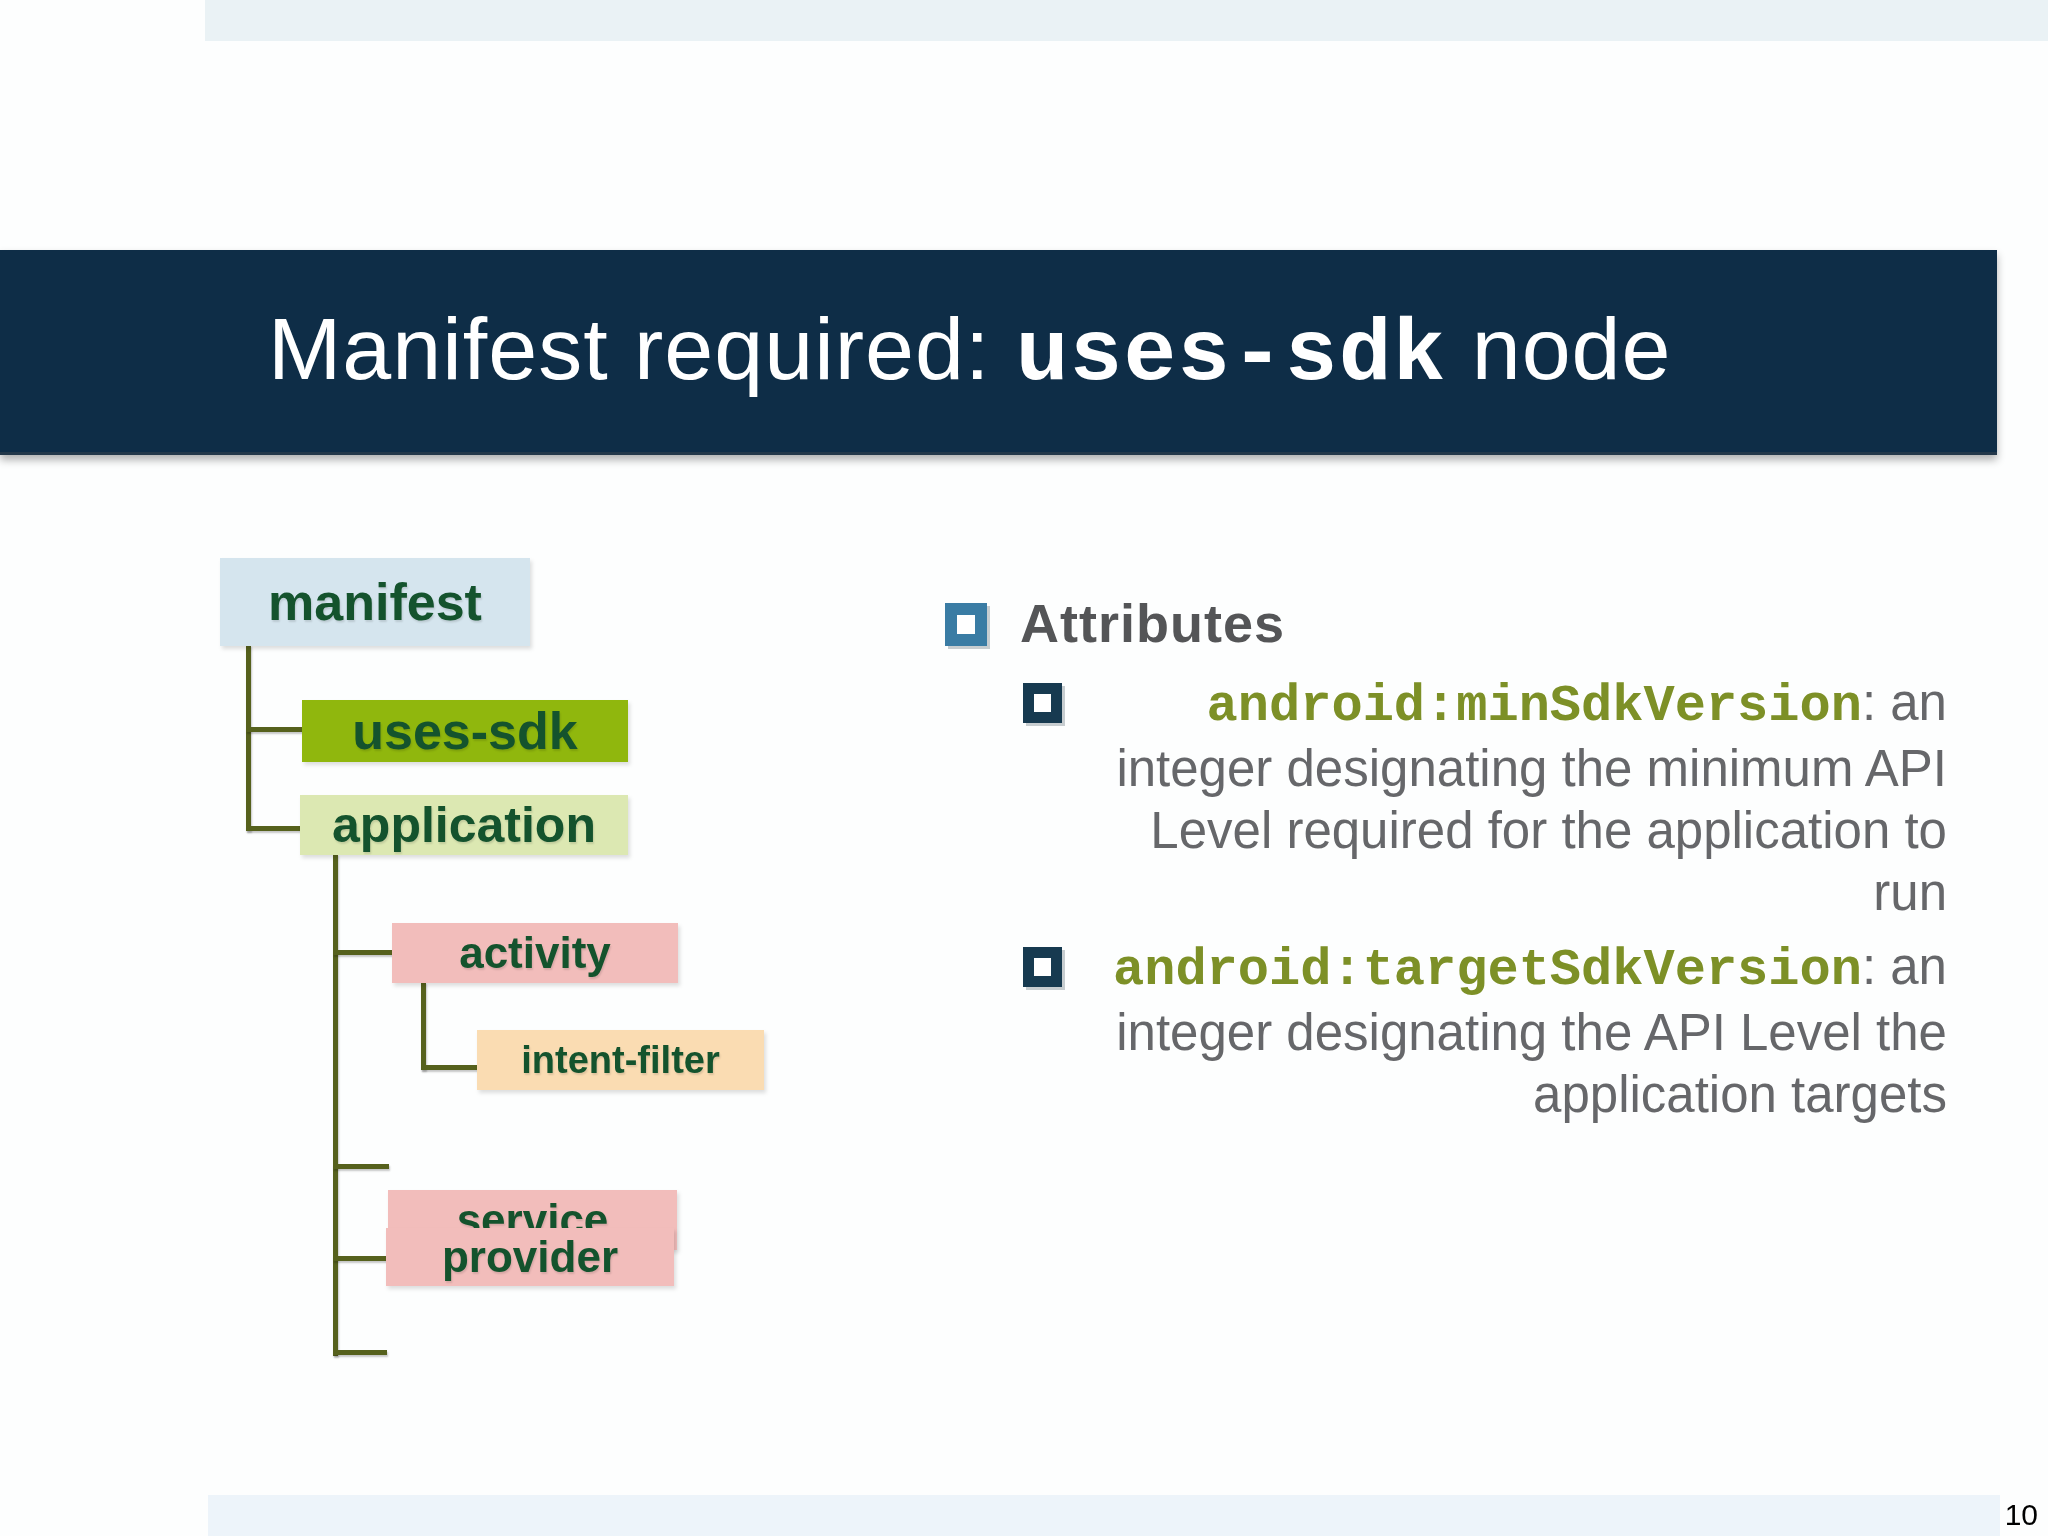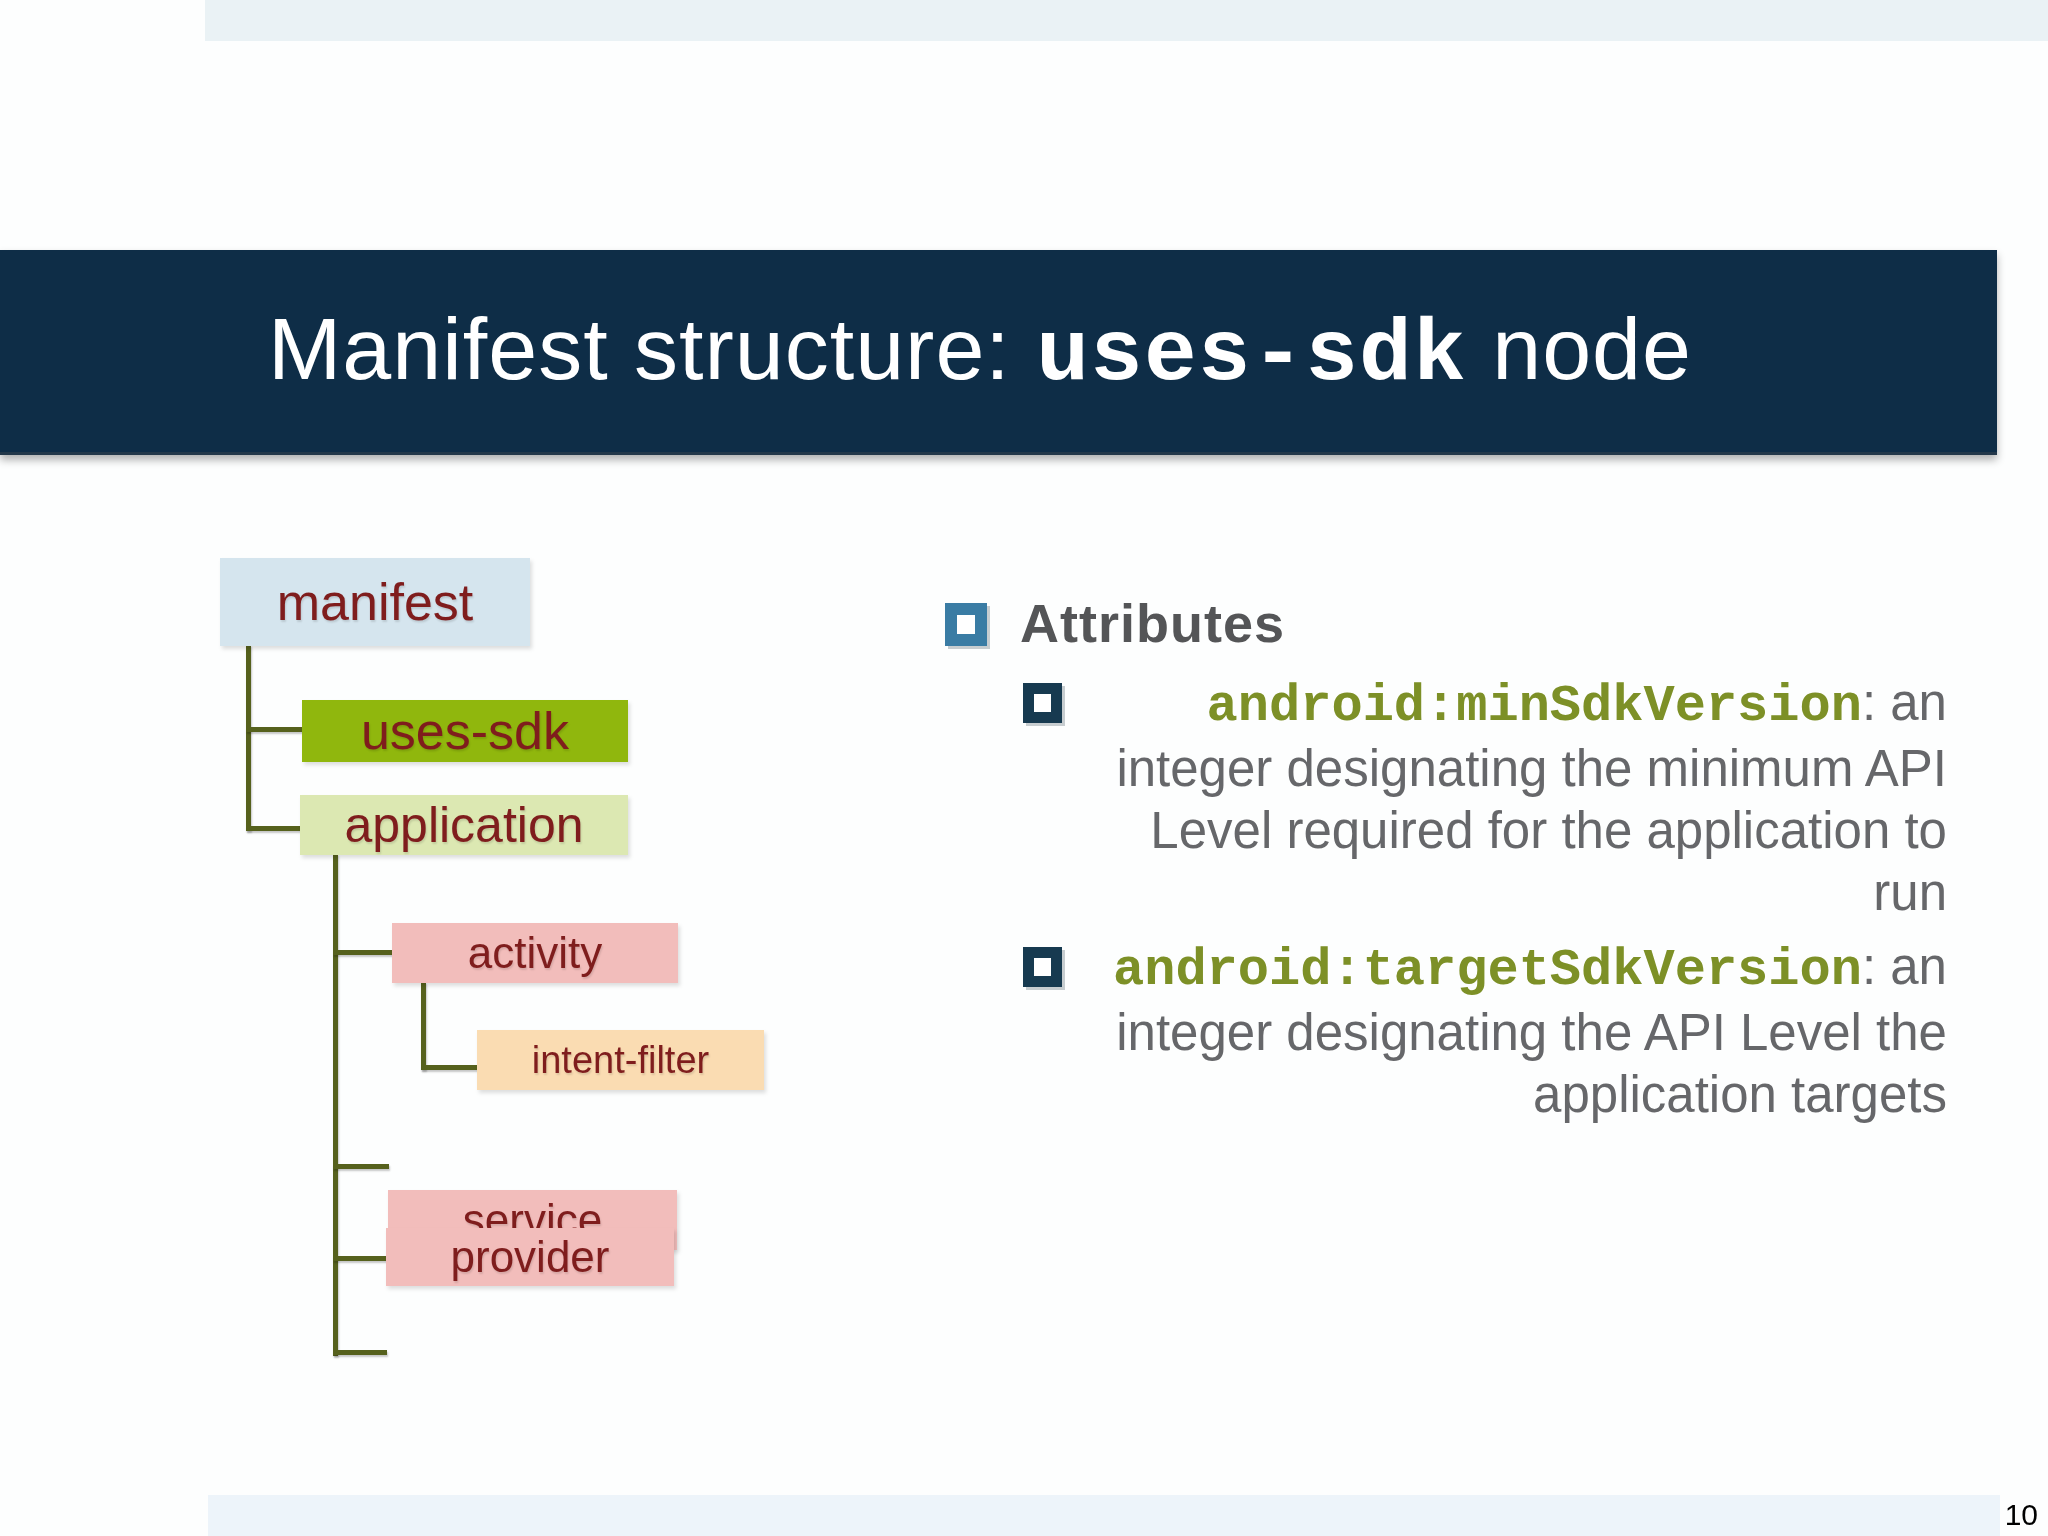--- a/index.html
+++ b/index.html
@@ -32,24 +32,25 @@
     color:#ffffff;font-size:88px;font-weight:400;letter-spacing:1px;
     white-space:nowrap;
   }
   .title-code{
     font-family:"Liberation Mono","DejaVu Sans Mono",monospace;
     font-weight:700;font-size:88px;color:#ffffff;
   }
   
   .tnode{
     position:absolute;display:flex;align-items:center;justify-content:center;
-    color:#7f1d1d;
+    color:#14532d;
     box-shadow:2px 3px 4px rgba(0,0,0,0.13);
     text-shadow:1px 2px 2px rgba(0,0,0,0.12);
     white-space:nowrap;
+    font-weight:bold;
   }
   .n-manifest{left:220px;top:558px;width:310px;height:88px;background:#d5e5ee;font-size:52px;}
   .n-uses-sdk{left:302px;top:700px;width:326px;height:62px;background:#90b70d;font-size:52px;}
   .n-application{left:300px;top:795px;width:328px;height:60px;background:#dce8b2;font-size:50px;}
   .n-activity{left:392px;top:923px;width:286px;height:60px;background:#f2bdbb;font-size:44px;}
   .n-intent-filter{left:477px;top:1030px;width:287px;height:60px;background:#fadcb2;font-size:38px;}
   .n-service{left:388px;top:1190px;width:289px;height:60px;background:#f2bdbb;font-size:44px;}
   .n-provider{left:386px;top:1228px;width:288px;height:58px;background:#f2bdbb;font-size:44px;}
   .n-receiver{left:386px;top:1320px;width:288px;height:59px;background:#f2bdbb;font-size:44px;}
   .conn{
@@ -94,21 +95,21 @@
   }
 </style>
 </head>
 <body>
 
 <div class="slide">
 
   <div class="top-strip"></div>
 
   <div class="title-band">
-    <div class="title-text"><span>Manifest structure: </span><span class="title-code">uses-sdk</span><span> node</span></div>
+    <div class="title-text"><span>Manifest required: </span><span class="title-code">uses-sdk</span><span> node</span></div>
   </div>
 
   <div class="conn c-v1"></div>
   <div class="conn c-h-uses"></div>
   <div class="conn c-h-app"></div>
   <div class="conn c-v2"></div>
   <div class="conn c-h-act"></div>
   <div class="conn c-v3"></div>
   <div class="conn c-h-int"></div>
   <div class="conn c-h-svc"></div>

